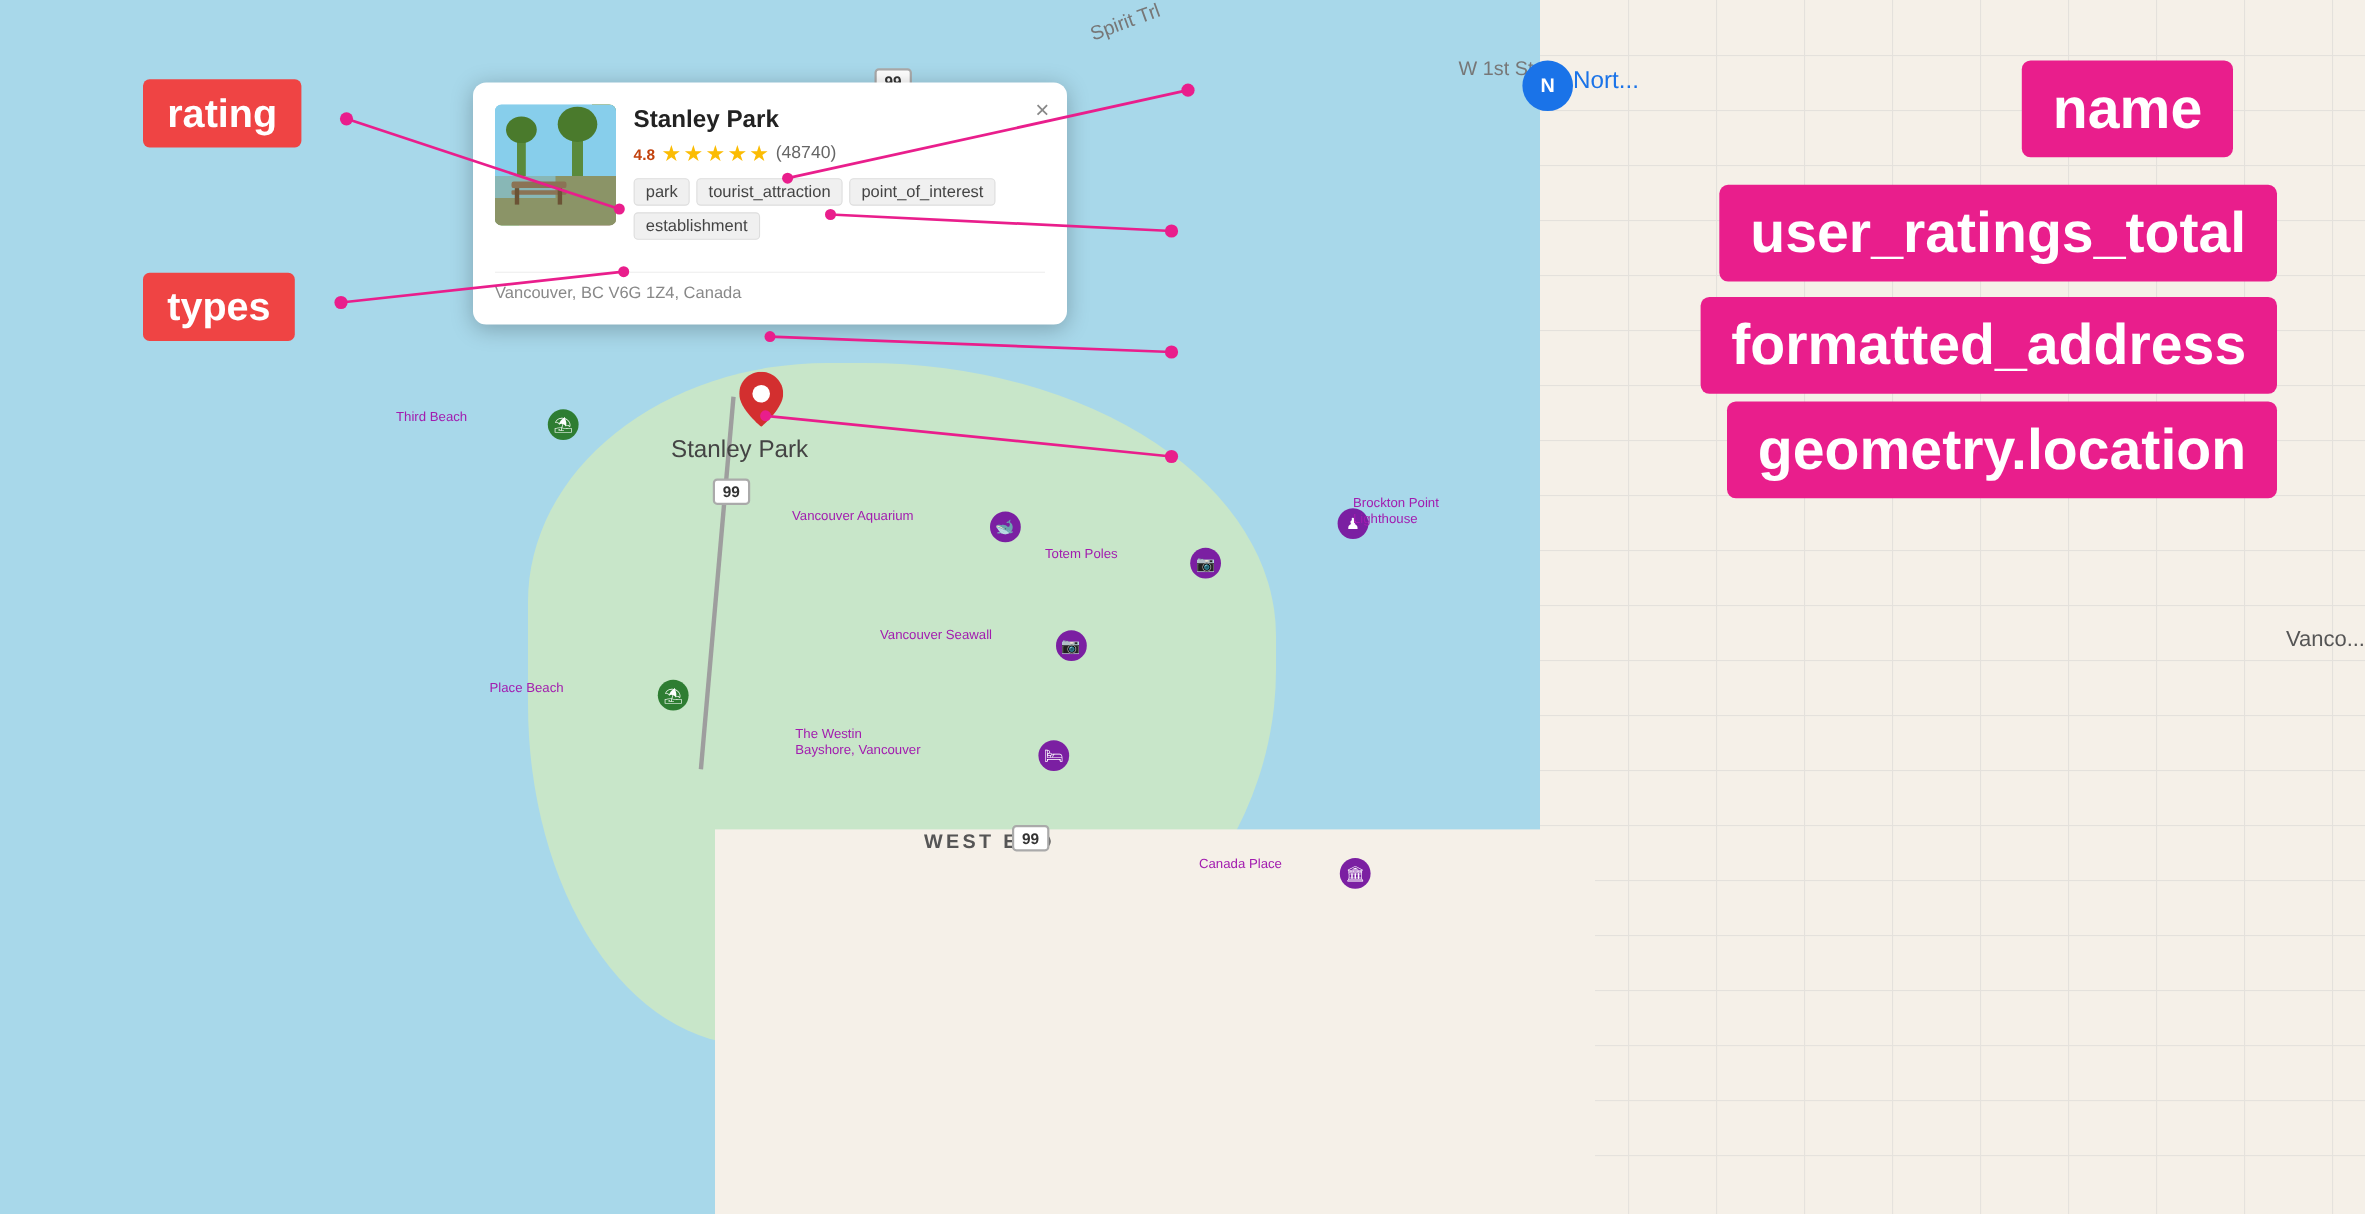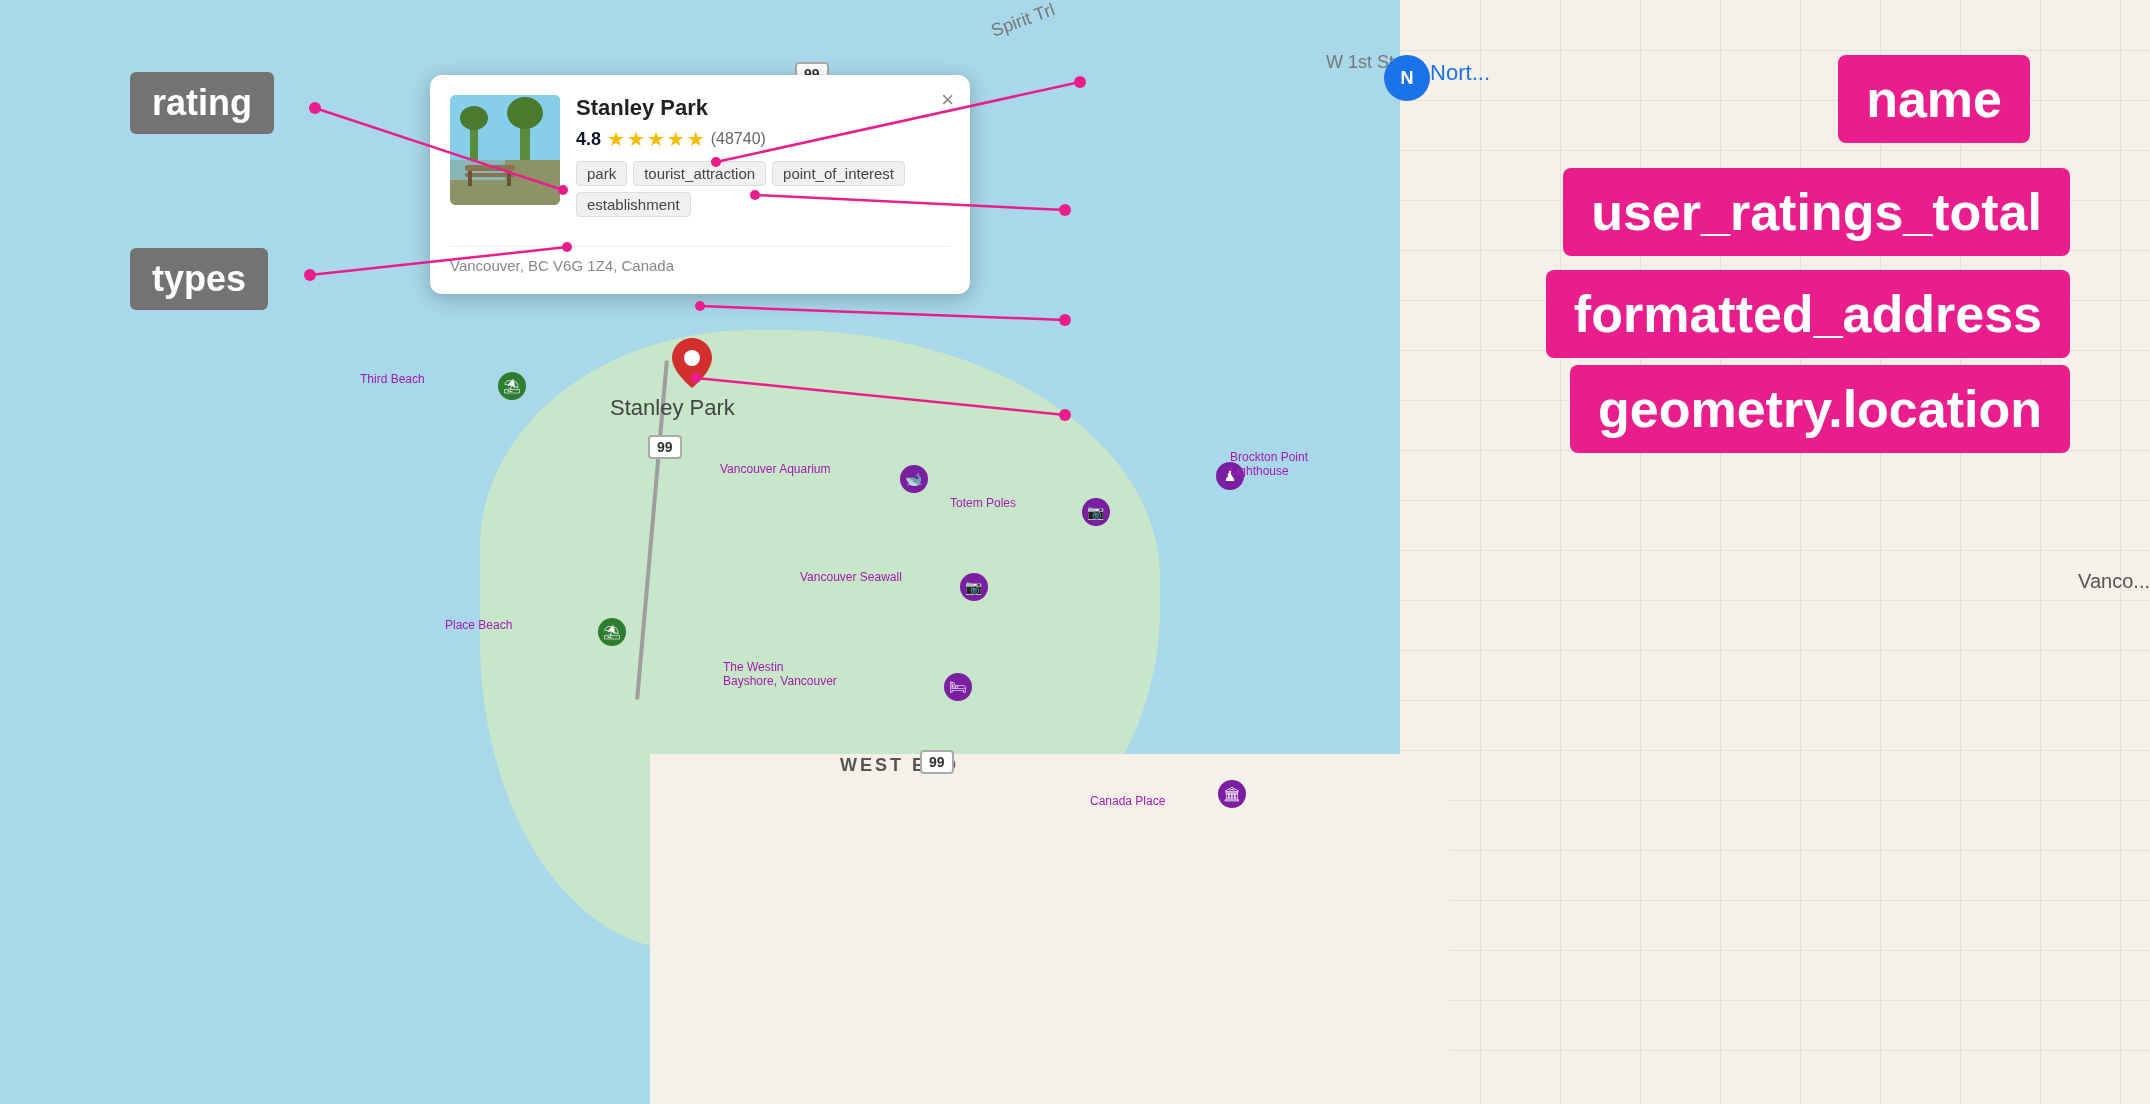--- a/index.html
+++ b/index.html
@@ -166,22 +166,22 @@
     }
 
     .card-rating-row {
       display: flex;
       align-items: center;
       gap: 6px;
       margin-bottom: 10px;
     }
 
     .rating-value {
-      font-size: 18px;
-      color: #0f172a;
+      font-size: 14px;
+      color: #c2410c;
       font-weight: 600;
     }
 
     .stars {
       display: flex;
       gap: 2px;
     }
 
     .star {
       color: #fbbc04;
@@ -213,21 +213,21 @@
       font-size: 15px;
       color: #888;
       border-top: 1px solid #eee;
       padding-top: 10px;
       margin-top: 4px;
     }
 
     
     .annotation-label {
       position: absolute;
-      background: #737373;
+      background: #ef4444;
       color: white;
       font-size: 36px;
       font-weight: bold;
       padding: 10px 22px;
       border-radius: 6px;
       white-space: nowrap;
       z-index: 200;
     }
 
     .annotation-label-large {
@@ -388,21 +388,21 @@
   <div class="poi-label" style="left:800px; top:570px;">Vancouver Seawall</div>
 
   <div class="poi-icon poi-purple" style="left:944px; top:673px;">🛏</div>
   <div class="poi-label" style="left:723px; top:660px;">The Westin<br>Bayshore, Vancouver</div>
 
   <div class="map-label" style="left:610px; top:395px; font-size:22px; color:#444;">Stanley Park</div>
 
   <div class="map-label" style="left:840px; top:755px; font-size:18px; font-weight:bold; letter-spacing:3px; color:#555;">WEST END</div>
 
   <div class="poi-icon poi-purple" style="left:1218px; top:780px;">🏛</div>
-  <div class="poi-label" style="left:1090px; top:794px;">Canada Place</div>
+  <div class="poi-label" style="left:1090px; top:778px;">Canada Place</div>
 
   <div class="map-label-small" style="left:990px; top:10px; transform:rotate(-20deg);">Spirit Trl</div>
 
   <div class="map-label-small" style="left:1310px; top:52px;margin-left:16px;">W 1st St</div>
 
   <div class="road-badge" style="left:795px; top:62px;">99</div>
   <div class="road-badge" style="left:648px; top:435px;">99</div>
   <div class="road-badge" style="left:920px; top:750px;">99</div>
 
   <div class="north-badge">N</div>

